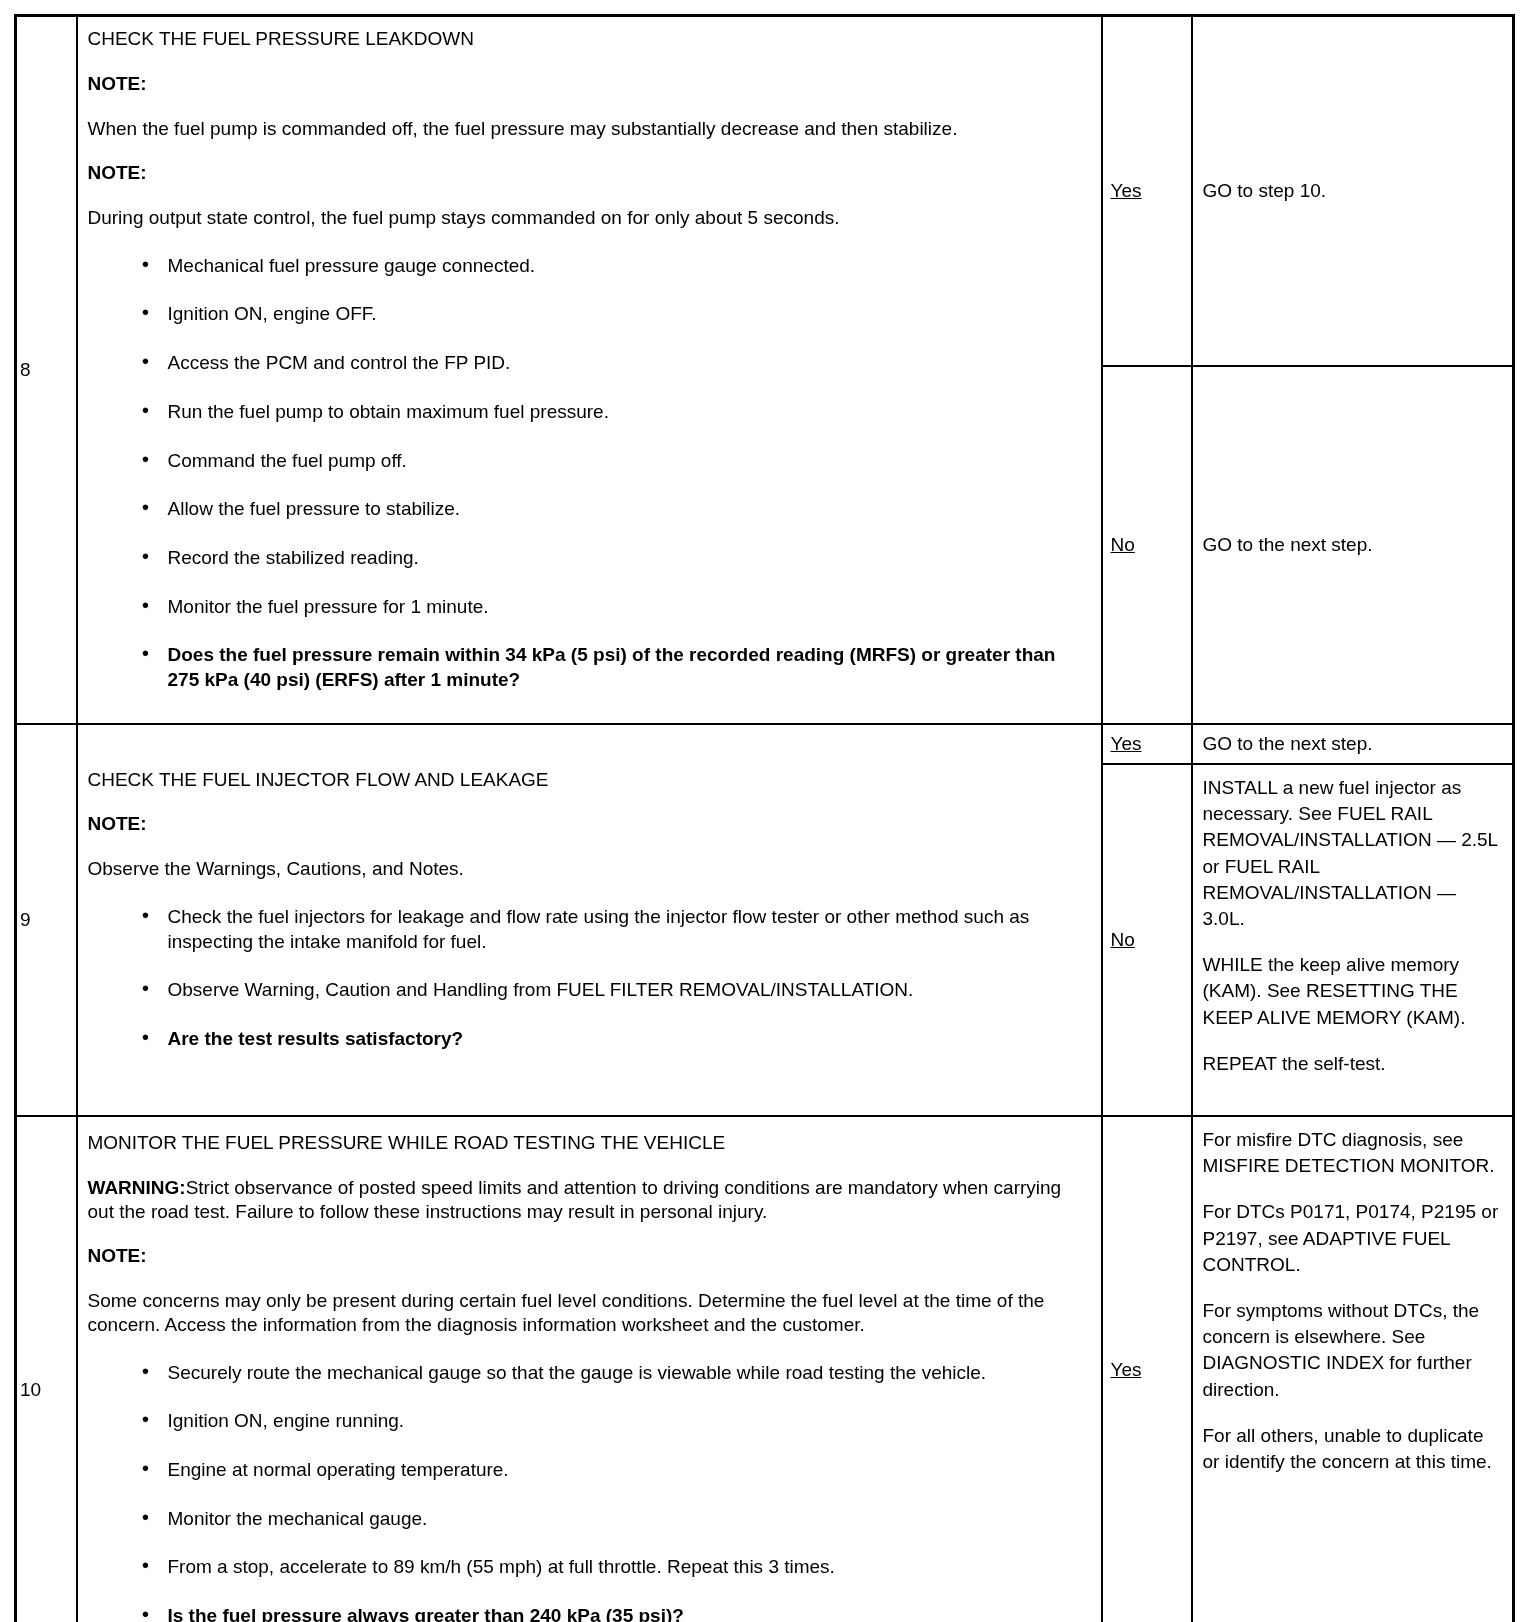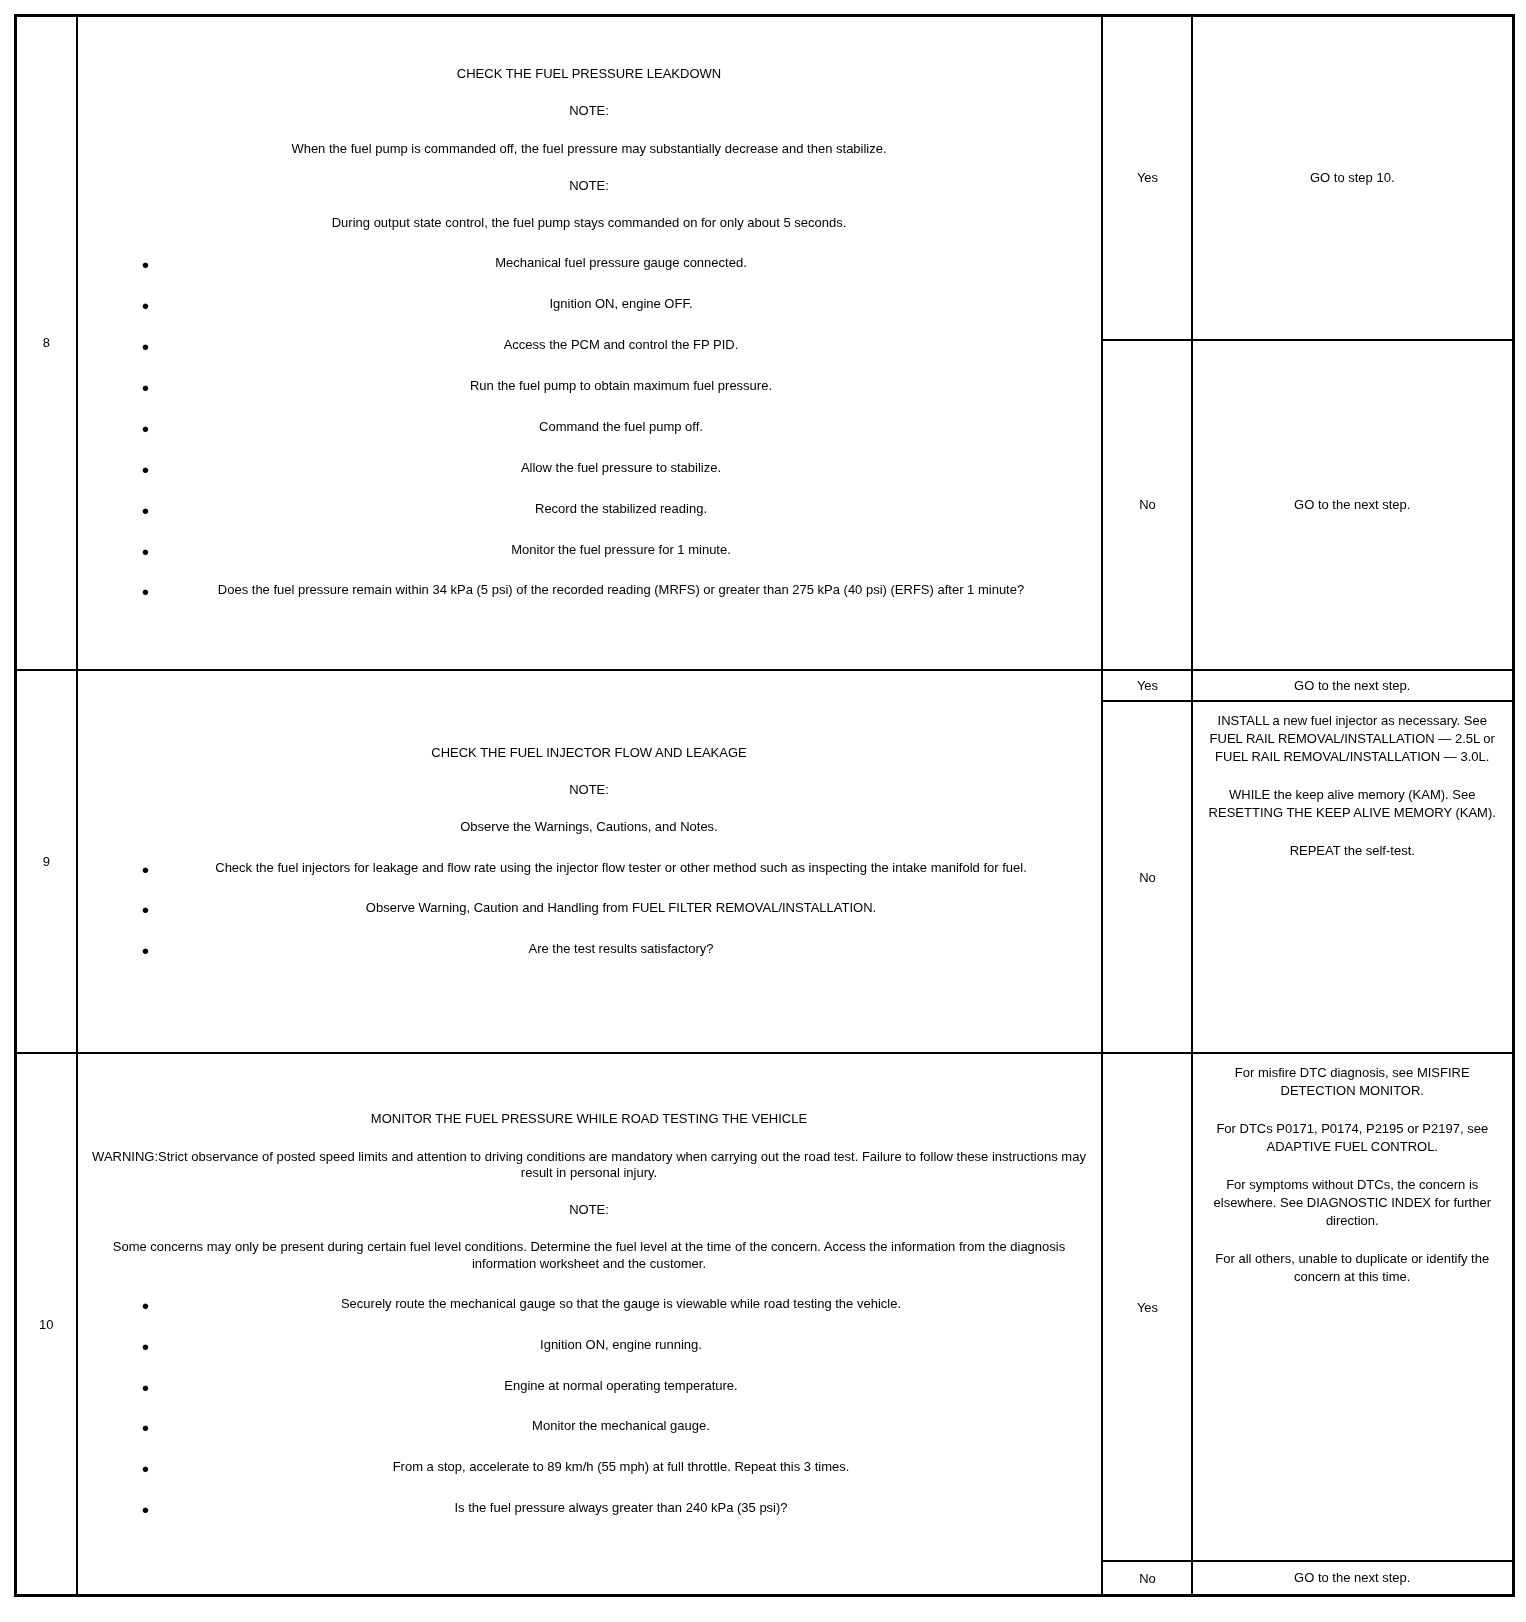--- a/index.html
+++ b/index.html
@@ -15,49 +15,49 @@
     width: 1498px;
     table-layout: fixed;
     border: 3px solid #000;
   }
   col.col-step   { width: 61px; }
   col.col-desc   { width: 1025px; }
   col.col-result { width: 90px; }
   col.col-action { width: 322px; }
   td {
     border: 2px solid #000;
-    font-size: 13px;
+    font-size: 19px;
     padding: 2px 6px;
     vertical-align: top;
-    text-align: center;
   }
   td.step {
     vertical-align: middle;
     padding: 2px 3px;
   }
   td.desc {
     vertical-align: middle;
     padding: 4px 10px 6px 10px;
     line-height: 1.25;
   }
   td.desc p { margin: 21px 0; }
   td.desc p.t { margin-top: 6px; }
   td.yn {
     vertical-align: middle;
     padding-left: 8px;
+    text-decoration: underline;
   }
   td.action {
     vertical-align: middle;
     padding: 6px 10px;
     line-height: 1.38;
   }
   td.action.top { vertical-align: top; padding-top: 10px; }
   td.action p { margin: 0 0 20px 0; }
   td.action p:last-child { margin-bottom: 0; }
-  .b { font-weight: normal; }
+  .b { font-weight: bold; }
   td.desc ul {
     list-style: none;
     margin: 22px 0 10px 0;
     padding: 0 0 0 64px;
   }
   td.desc li {
     position: relative;
     margin: 24px 16px;
     line-height: 1.3;
   }

